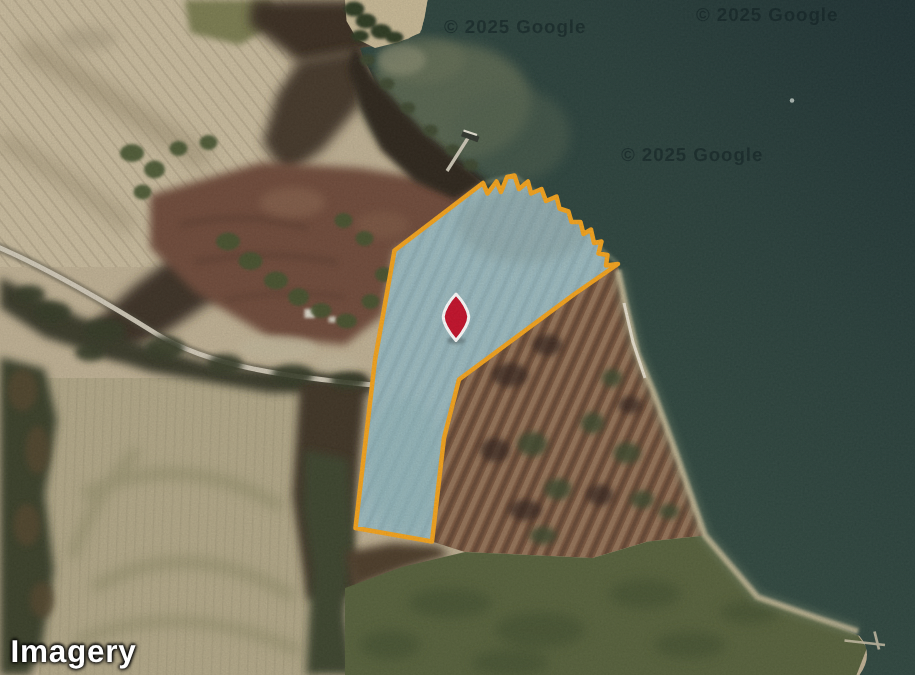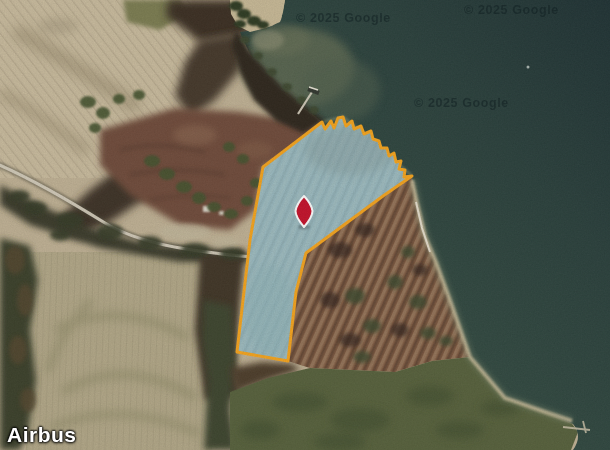--- a/index.html
+++ b/index.html
@@ -275,14 +275,14 @@
     <ellipse cx="0" cy="16" rx="6" ry="2.5" fill="#000" opacity="0.25" filter="url(#b1)"></ellipse>
     <path d="M0,-15 Q-7.5,-7 -8.5,0 Q-8.5,6 0,16 Q8.5,6 8.5,0 Q7.5,-7 0,-15 Z" stroke-width="2" stroke-linejoin="round" fill="#C6112B" stroke="#FFFFFF"></path>
   </g>
 
   <g>
     <rect x="0" y="0" width="610" height="450" fill="#000" filter="url(#noiseD)" opacity="0.13"></rect>
     <rect x="0" y="0" width="610" height="450" fill="#fff" filter="url(#noiseL)" opacity="0.07"></rect>
   </g>
 </svg>
 
-<div class="google-logo">Airbus</div>
+<div class="google-logo">Imagery</div>
 </div>
 
 </body></html>

